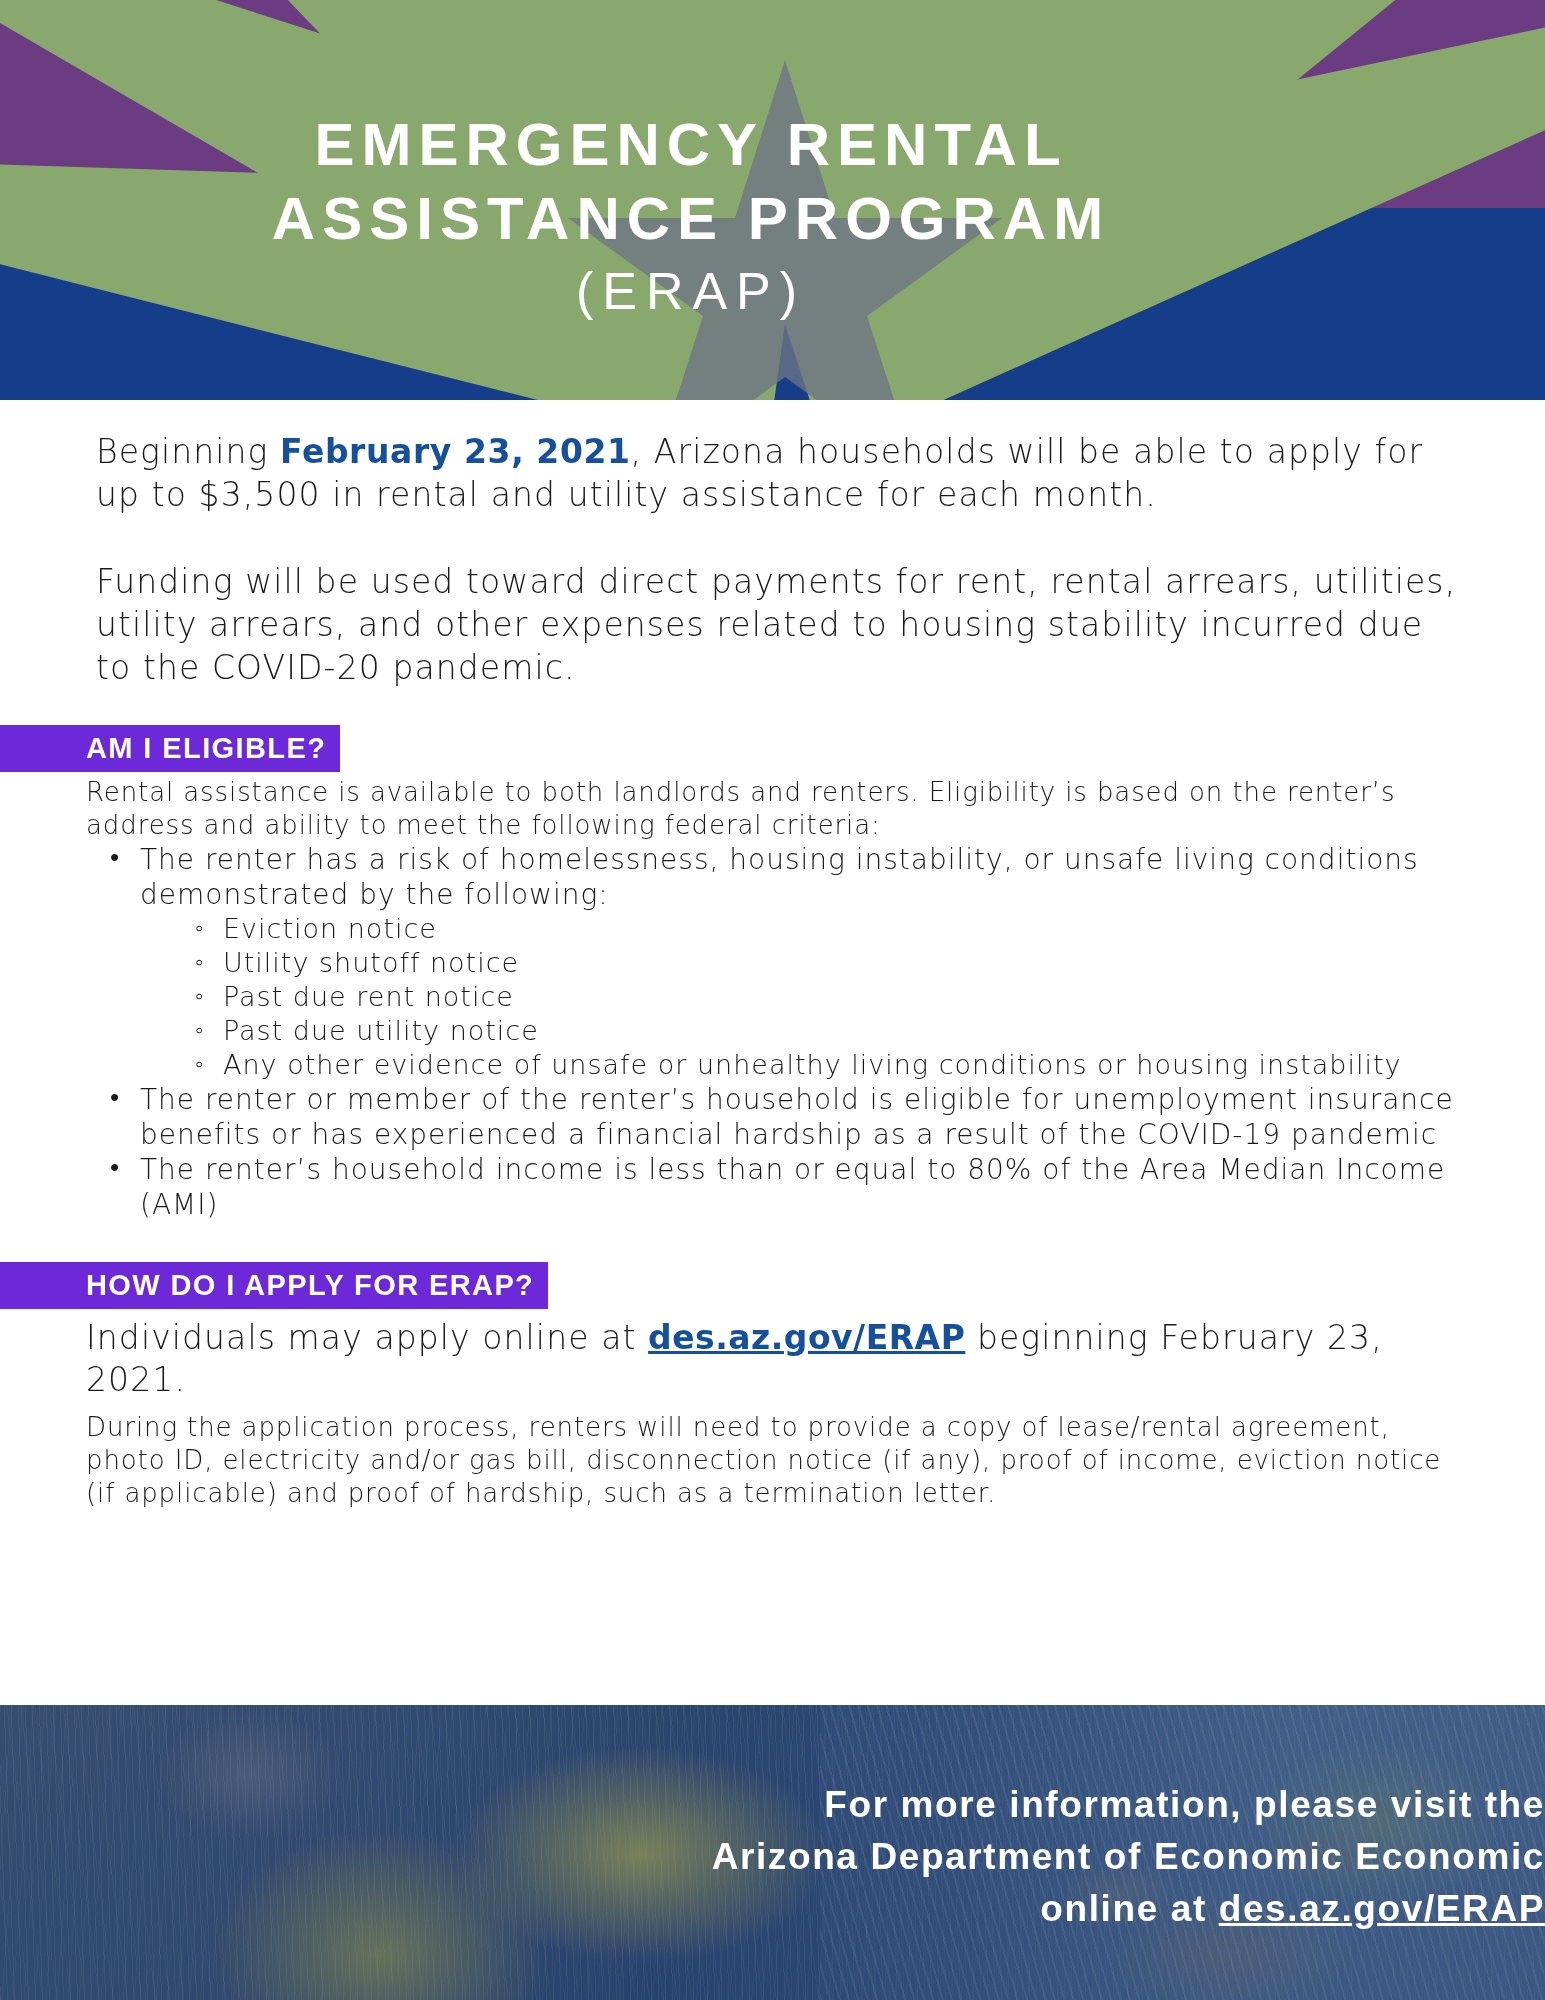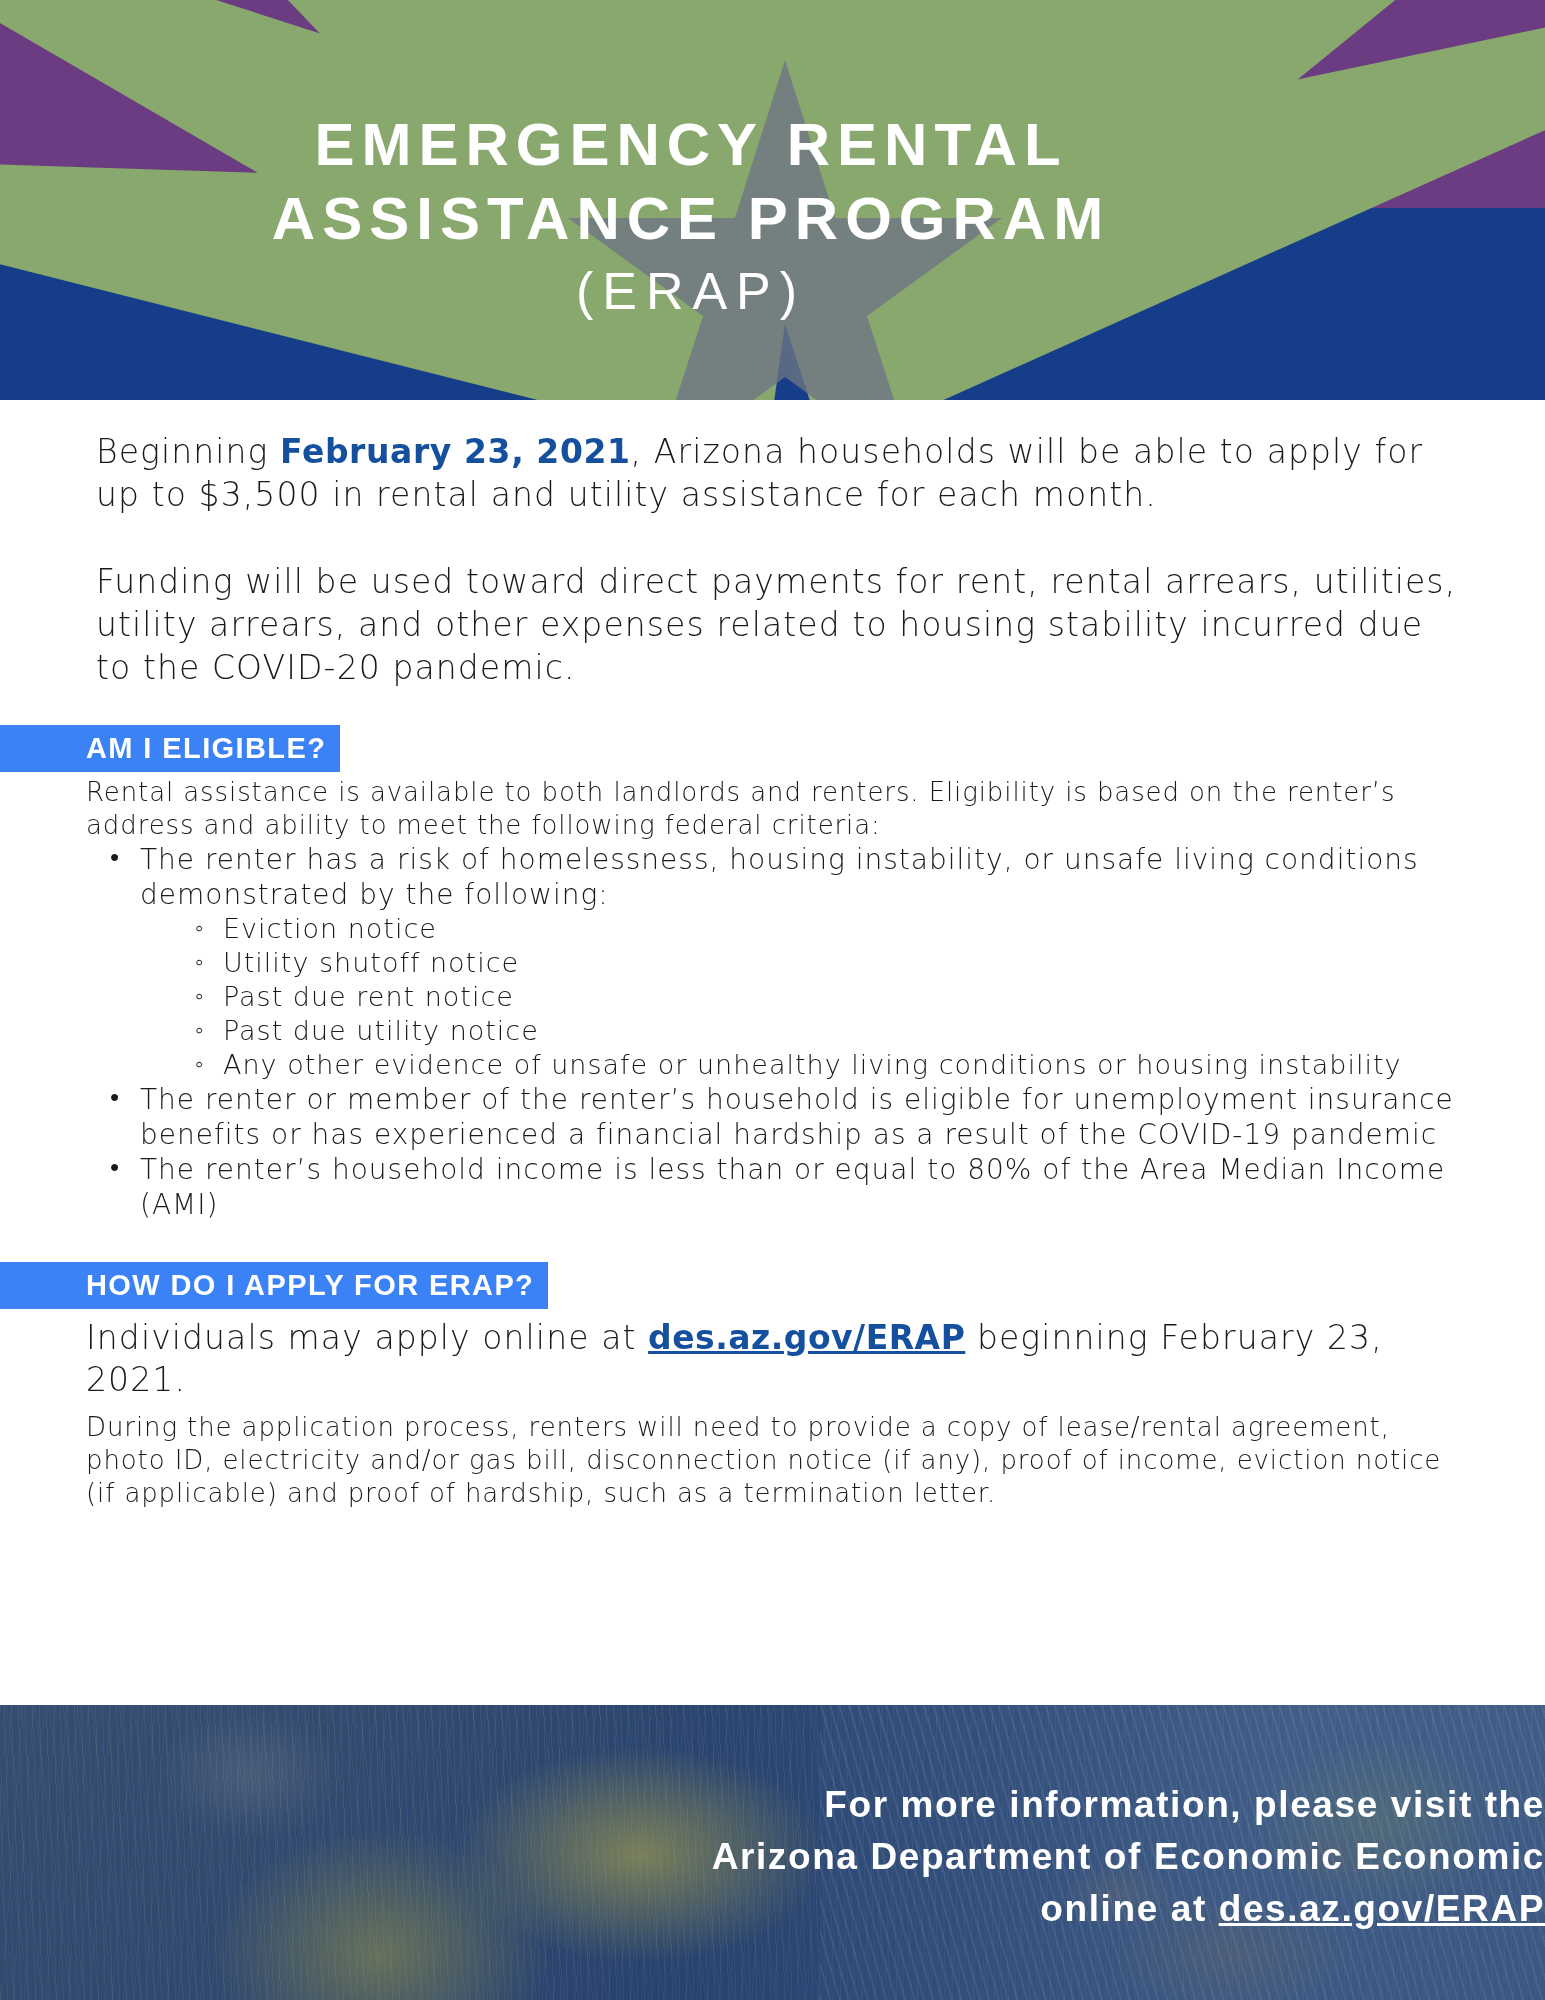--- a/index.html
+++ b/index.html
@@ -67,21 +67,21 @@
     font-size:33px; line-height:43px; color:#1a1a1a;
     letter-spacing:1.1px; font-weight:300;margin-left:10px;
   }
   .p-lead .hl{ color:#15509e; font-weight:bold; letter-spacing:0.6px; }
   .gap1{ height:30px; }
   .gap2{ height:44px; }
 
   
   .sec-bar{
     display:inline-block;
-    background:#3b82f6;
+    background:#6d28d9;
     color:#fff;
     font-family:"Liberation Sans", sans-serif;
     font-weight:bold;
     font-size:29px;
     letter-spacing:1.4px;
     padding:6px 14px 7px 86px;
     line-height:34px;
   }
   .sec-bar-wrap{ margin-left:0; }
 

